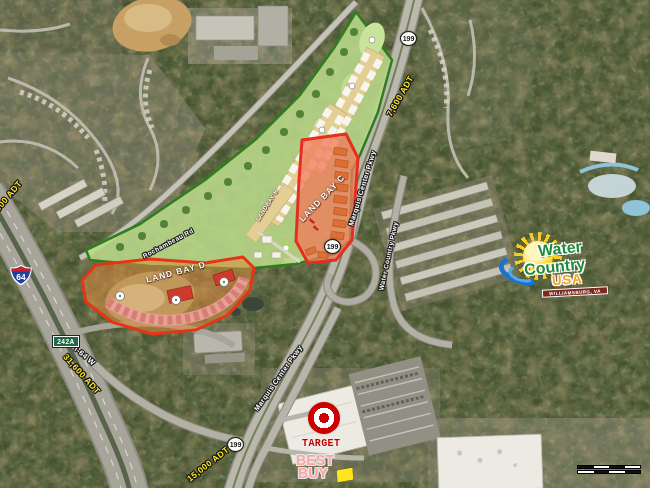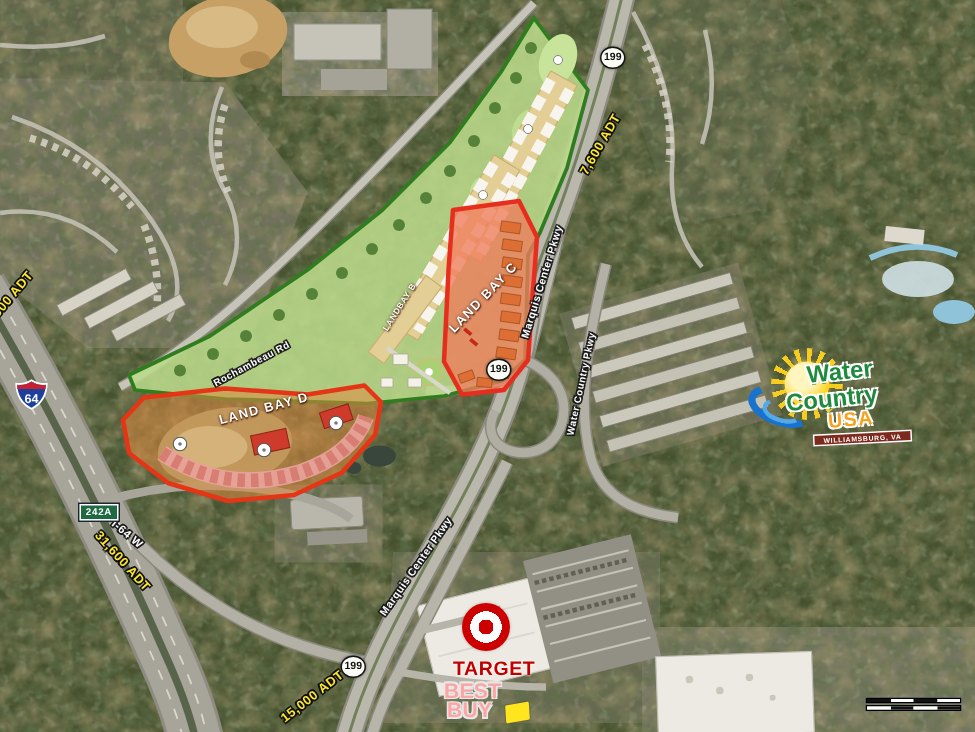--- a/index.html
+++ b/index.html
@@ -36,22 +36,22 @@
   .wc .banner{position:absolute;left:44px;top:62px;width:66px;height:8px;background:#7c2a1e;border:0.5px solid #fff;
     color:#fff;font-size:4.5px;font-weight:bold;letter-spacing:.5px;display:flex;align-items:center;justify-content:center;
     transform:rotate(-3deg);}
   .wc .wave1{position:absolute;left:0px;top:32px;width:46px;height:26px;border:5px solid transparent;
     border-bottom-color:#1873cf;border-left-color:#1873cf;border-radius:50%;transform:rotate(18deg);}
   .wc .wave2{position:absolute;left:10px;top:40px;width:28px;height:16px;border:3px solid transparent;
     border-bottom-color:#55a9e8;border-left-color:#55a9e8;border-radius:50%;transform:rotate(14deg);}
   
   .bullseye{position:absolute;left:308px;top:402px;width:32px;height:32px;border-radius:50%;z-index:24;
     background:radial-gradient(circle,#c00 0 5px,#fff 5px 10.5px,#c00 10.5px 16px);box-shadow:0 0 2px rgba(0,0,0,.25);}
-  .targettxt{position:absolute;left:302px;top:438px;font-size:13px;font-weight:800;color:#c00000;letter-spacing:.4px;z-index:24;
-    text-shadow:0 0 1px #fff,0 0 2px #fff;}
+  .targettxt{position:absolute;left:302px;top:438px;font-size:10px;font-weight:800;color:#c00000;letter-spacing:.4px;z-index:24;
+    text-shadow:0 0 1px #fff,0 0 2px #fff;font-family:Liberation Mono, monospace;}
   
   .bb{position:absolute;left:296px;top:454px;z-index:24;color:#fca5a5;font-weight:800;line-height:13px;font-size:14px;letter-spacing:.2px;
     text-shadow:-1px -1px 0 #e8e8e8,1px -1px 0 #e8e8e8,-1px 1px 0 #e8e8e8,1px 1px 0 #e8e8e8;}
   .bbtag{position:absolute;left:337px;top:469px;width:16px;height:12px;background:#ffe51e;z-index:23;
     transform:rotate(-10deg) skewX(-6deg);border-radius:1px;box-shadow:0 0 1px #333;}
   
   .scale{position:absolute;left:577px;top:465px;z-index:24;}
   .scale .row{display:flex;width:64px;height:3.5px;border:0.8px solid #000;background:#fff;}
   .scale .row + .row{margin-top:1.5px;}
   .scale .seg{flex:1;}
@@ -324,21 +324,21 @@
       <span>199</span>
     </div>
   <div class="shield199" style="left:227px;top:437px;">
       <span>199</span>
     </div>
 
   <div class="exittab" style="left:53px;top:336px;">
       <span>242A</span>
     </div>
 
-  <div class="i64" style="left:9px;top:252px;">
+  <div class="i64" style="left:9px;top:264px;">
     <svg width="24" height="22" viewBox="0 0 40 36">
       <path d="M20 1 C26 5 33 6 38 5 C38 18 32 30 20 35 C8 30 2 18 2 5 C7 6 14 5 20 1 Z" fill="#fff"></path>
       <path d="M20 3.5 C25 7 31 8 35.8 7.2 C35.8 18 30 27.5 20 32.6 C10 27.5 4.2 18 4.2 7.2 C9 8 15 7 20 3.5 Z" fill="#1d3f9e"></path>
       <path d="M4.2 7.2 C9 8 15 7 20 3.5 C25 7 31 8 35.8 7.2 L35.8 12 L4.2 12 Z" fill="#c8202f"></path>
       <text x="20" y="27" text-anchor="middle" font-size="14" font-weight="bold" fill="#fff" font-family="Liberation Sans, sans-serif">64</text>
     </svg>
   </div>
 
   <div class="wc">
     <div class="rays"></div>

